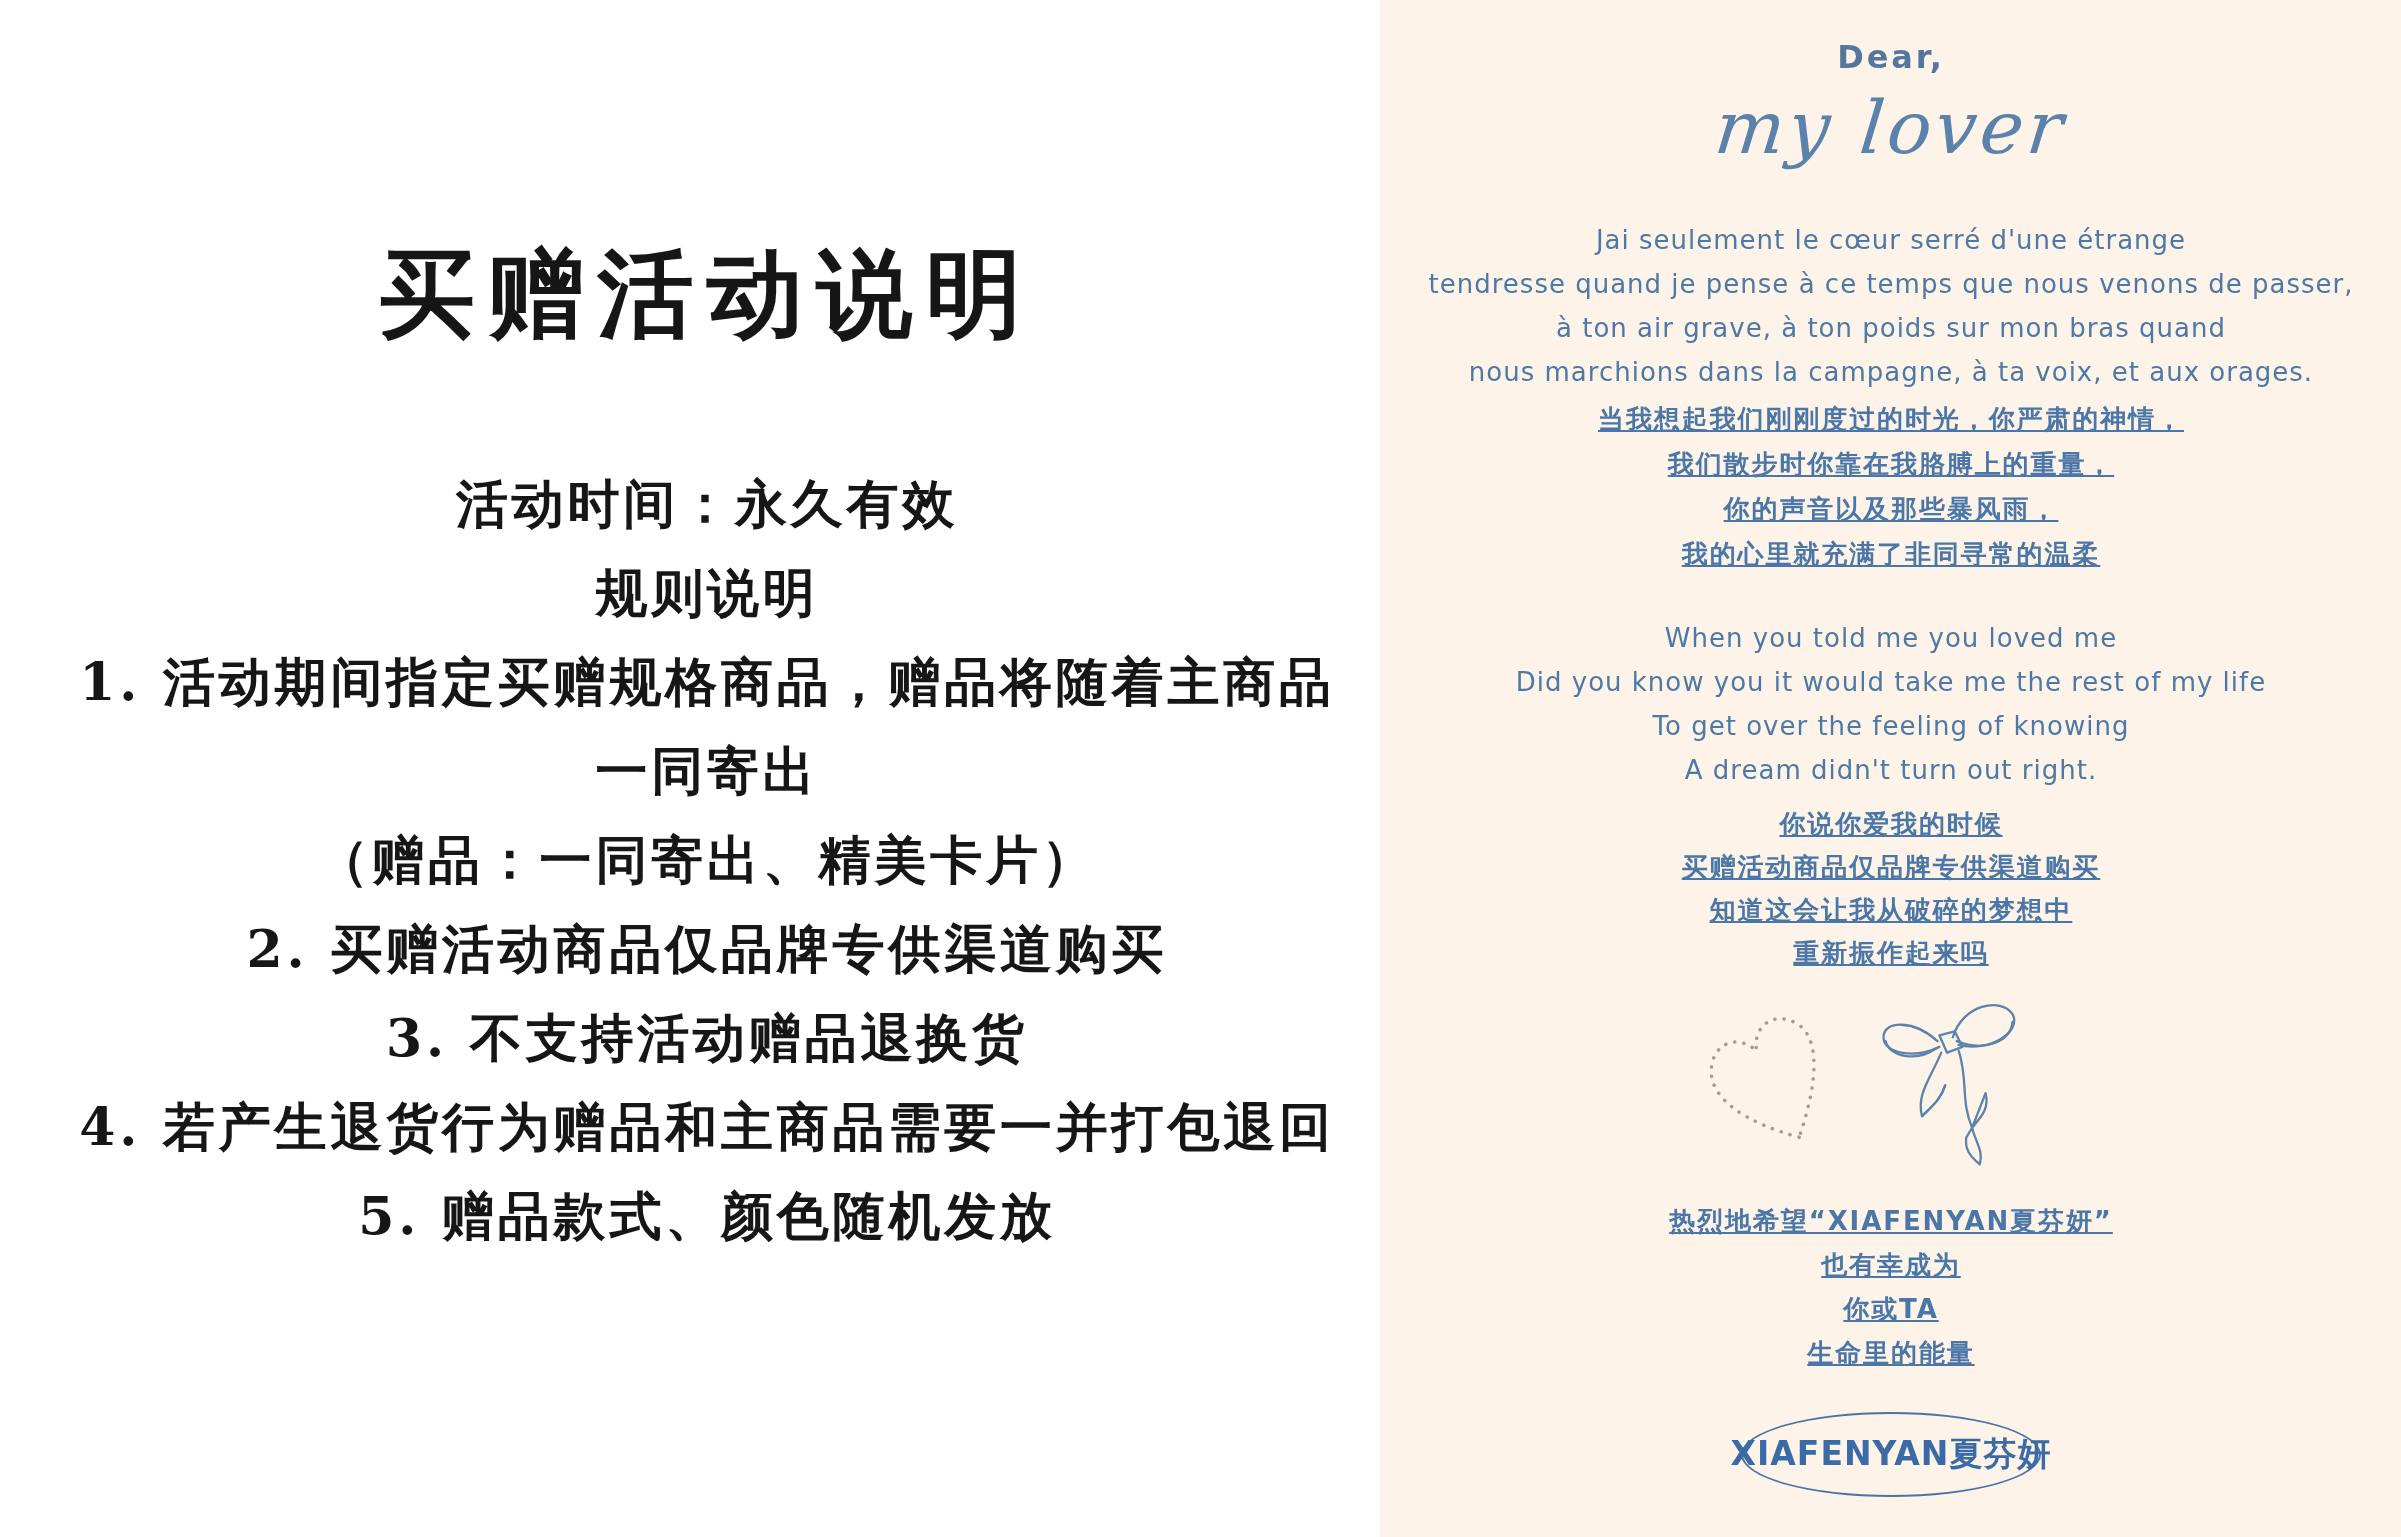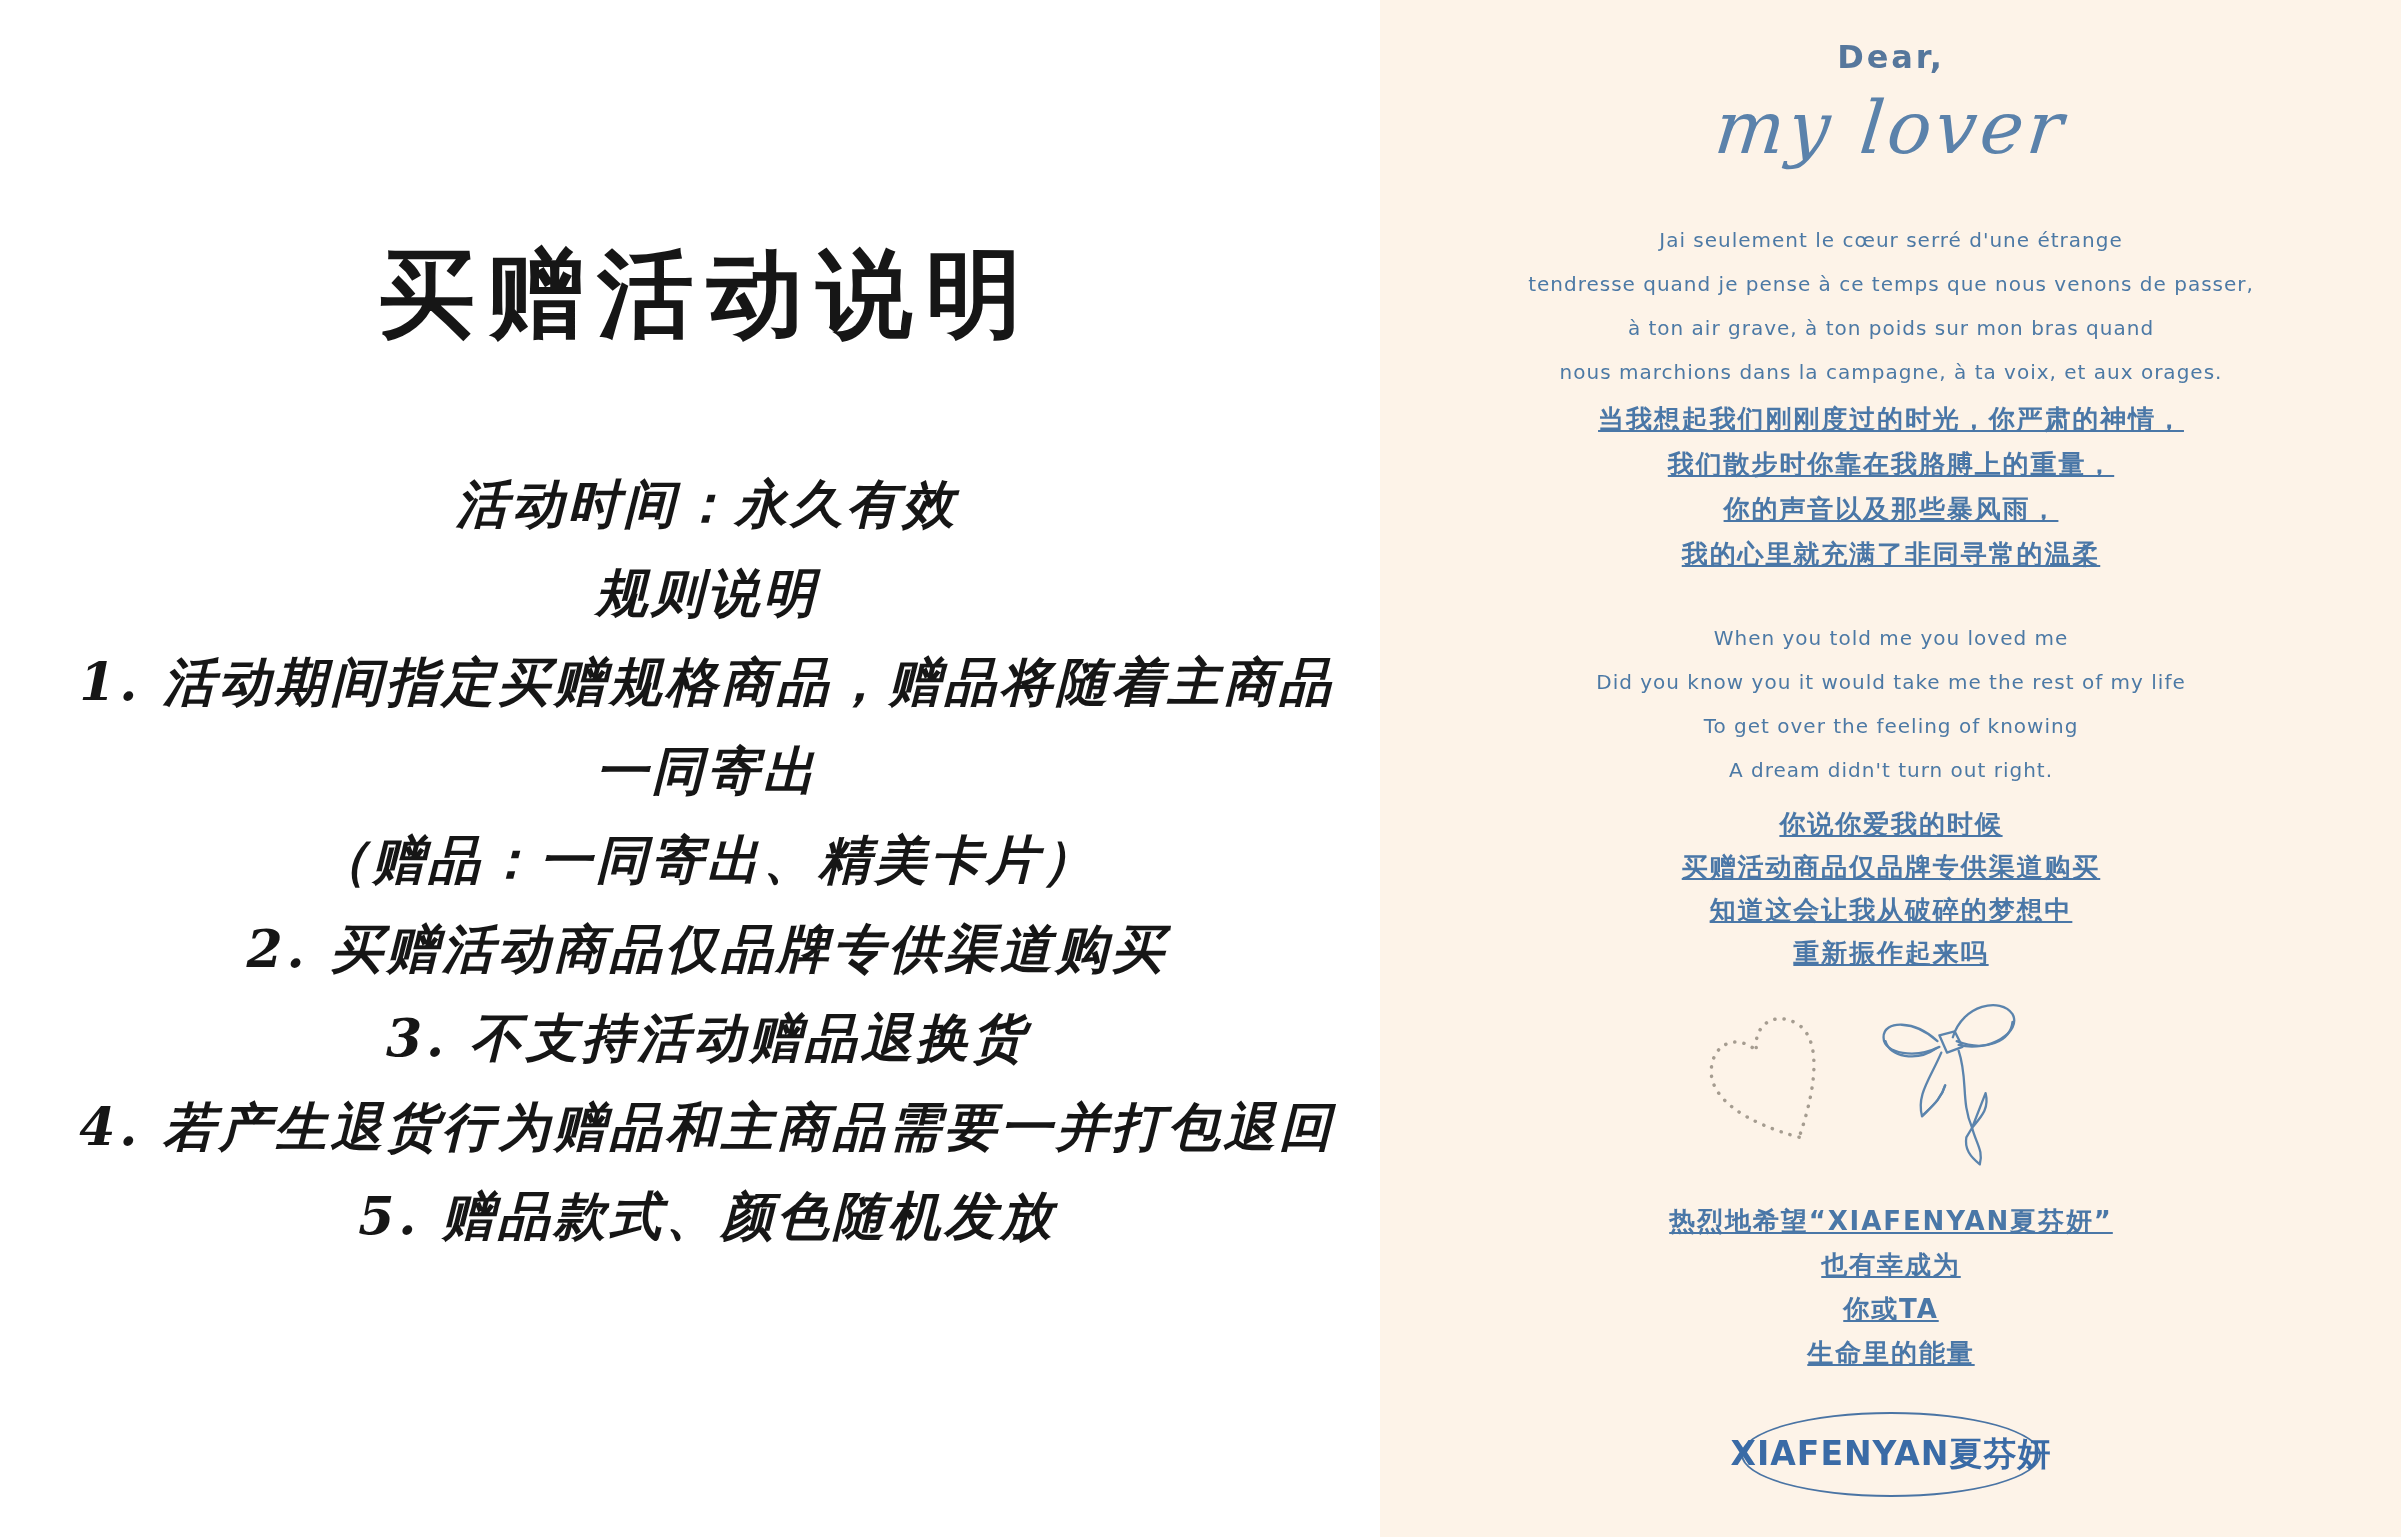--- a/index.html
+++ b/index.html
@@ -17,41 +17,41 @@
     font-family: "DejaVu Serif", "Liberation Serif", serif;
     padding-left: 34px;
   }
   .doc-title {
     position: absolute; top: 231px; left: 0; width: 100%; margin: 0;
     font-size: 96px; font-weight: bold; letter-spacing: 13.4px; white-space: nowrap;
   }
   .rules { position: absolute; top: 459px; left: 0; width: 100%; }
   .rule-line {
     height: 89px; line-height: 89px;
-    font-size: 52px; font-weight: bold; letter-spacing: 3.8px; white-space: nowrap; font-style: italic;
+    font-size: 52px; font-weight: bold; letter-spacing: 3.8px; white-space: nowrap;
   }
 
   
   .letter-panel {
     position: absolute; left: 1380px; top: 0; width: 1022px; height: 1537px;
     background: #fdf3e8; color: #4c79a5; text-align: center;
   }
   .dear {
     position: absolute; top: 38px; left: 0; width: 100%;
     font-size: 32px; font-weight: bold; letter-spacing: 2.9px; color: #56779c;
   }
   .my-lover {
     position: absolute; top: 85px; left: 0; width: 100%;
     font-size: 73px; font-style: italic; letter-spacing: 3.8px;
     font-family: "DejaVu Serif", "Liberation Serif", serif;
     transform: skewX(-6deg); color: #5b82ab;
   }
   .text-block { position: absolute; left: 0; width: 100%; }
   .tb-line { white-space: nowrap; }
-  .latin .tb-line { font-size: 20px; letter-spacing: 1px; color: #4c79a5; }
+  .latin .tb-line { font-size: 26px; letter-spacing: 1px; color: #4c79a5; }
   .cjk .tb-line   { font-size: 26px; letter-spacing: 1.9px; font-weight: bold; color: #4a77a7; text-decoration: underline; }
   .french  { top: 218px; } .french  .tb-line { height: 44px; line-height: 44px; }
   .cn1     { top: 397px; } .cn1     .tb-line { height: 45px; line-height: 45px; }
   .english { top: 616px; } .english .tb-line { height: 44px; line-height: 44px; }
   .cn2     { top: 803px; } .cn2     .tb-line { height: 43px; line-height: 43px; }
   .cn3     { top: 1199px;} .cn3     .tb-line { height: 44px; line-height: 44px; }
 
   .motifs { position: absolute; top: 0; left: 0; width: 100%; height: 100%; pointer-events: none; }
   .heart-svg { position: absolute; left: 317px; top: 999px; }
   .bow-svg   { position: absolute; left: 492px; top: 991px; }

